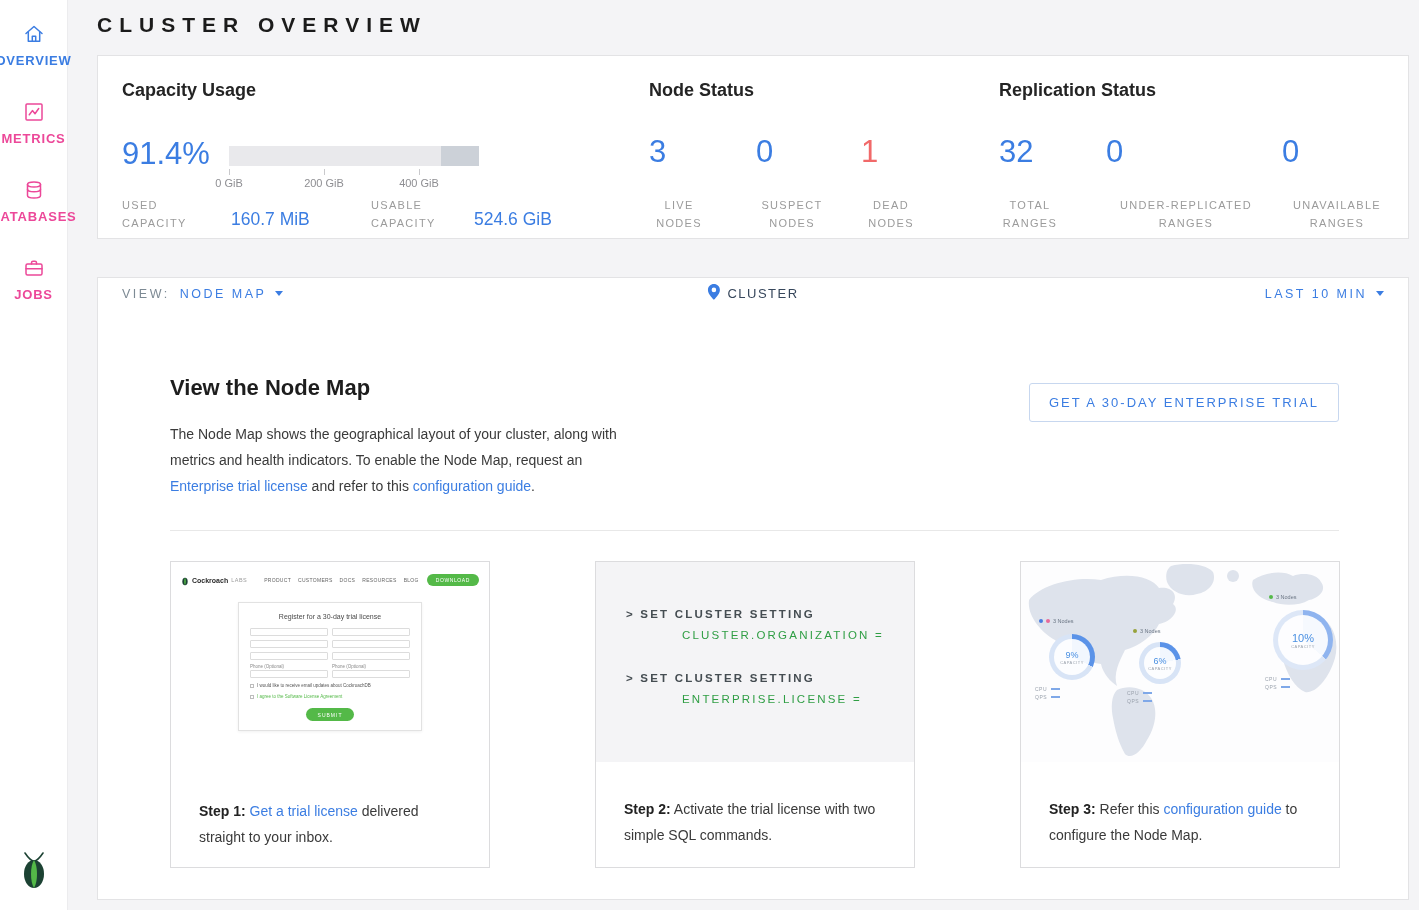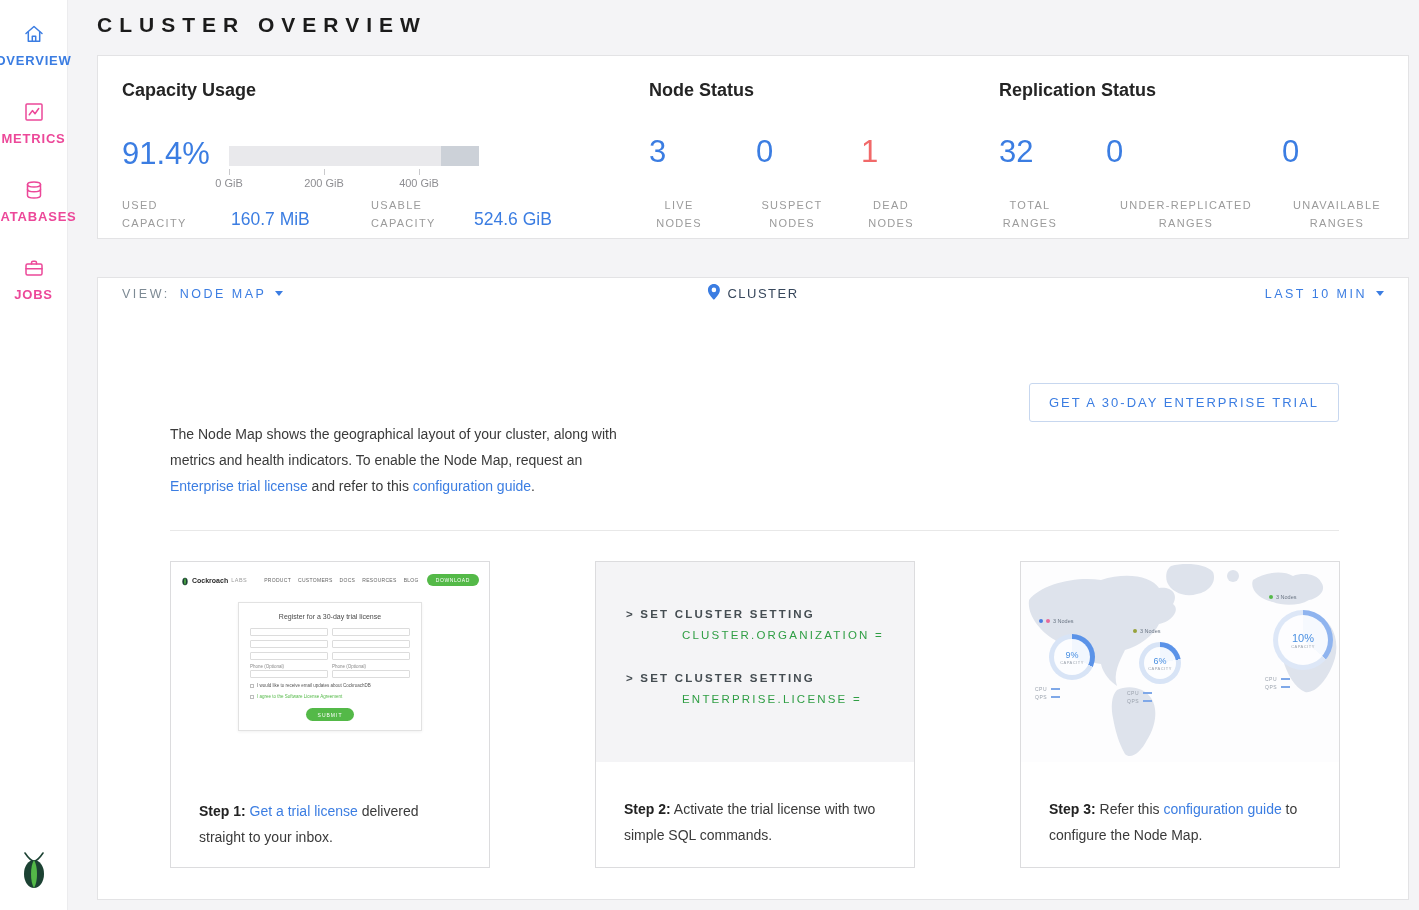--- a/index.html
+++ b/index.html
@@ -270,20 +270,21 @@
     </div>
     <div class="vb-right">
       <span class="vb-value">
         <span>LAST 10 MIN</span>
         <span class="caret"></span>
       </span>
     </div>
   </div>
 
   <section class="panel">
+    <h2 class="nm-heading">View the Node Map</h2>
 
     <p class="nm-desc"><span>The Node Map shows the geographical layout of your cluster, along with metrics and health indicators. To enable the Node Map, request an </span><a class="link">Enterprise trial license</a><span> and refer to this </span><a class="link">configuration guide</a><span>.</span></p>
 
     <button class="trial-btn">GET A 30-DAY ENTERPRISE TRIAL</button>
 
     <div class="nm-divider"></div>
 
     <div class="cards-row">
 
       <div class="step-card">

